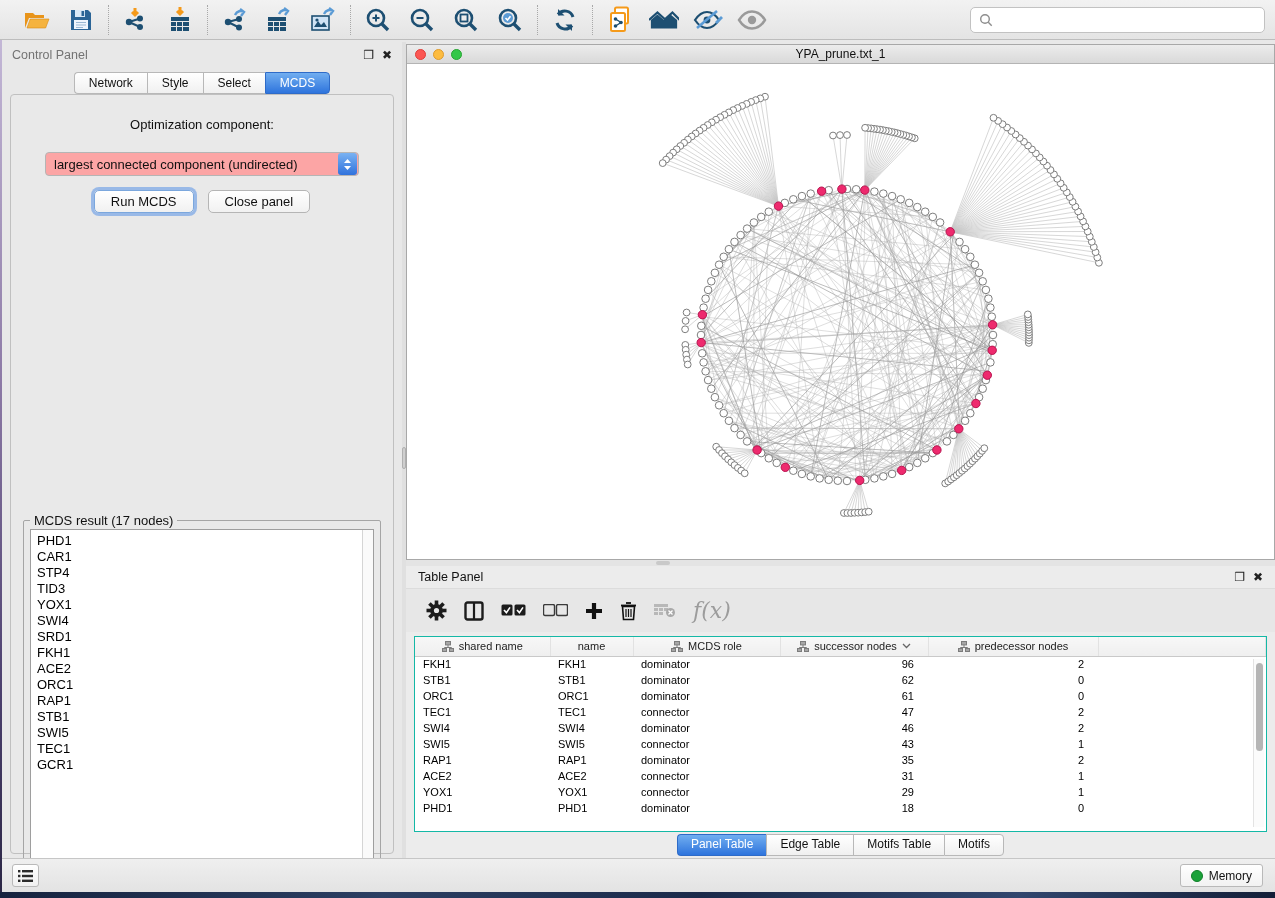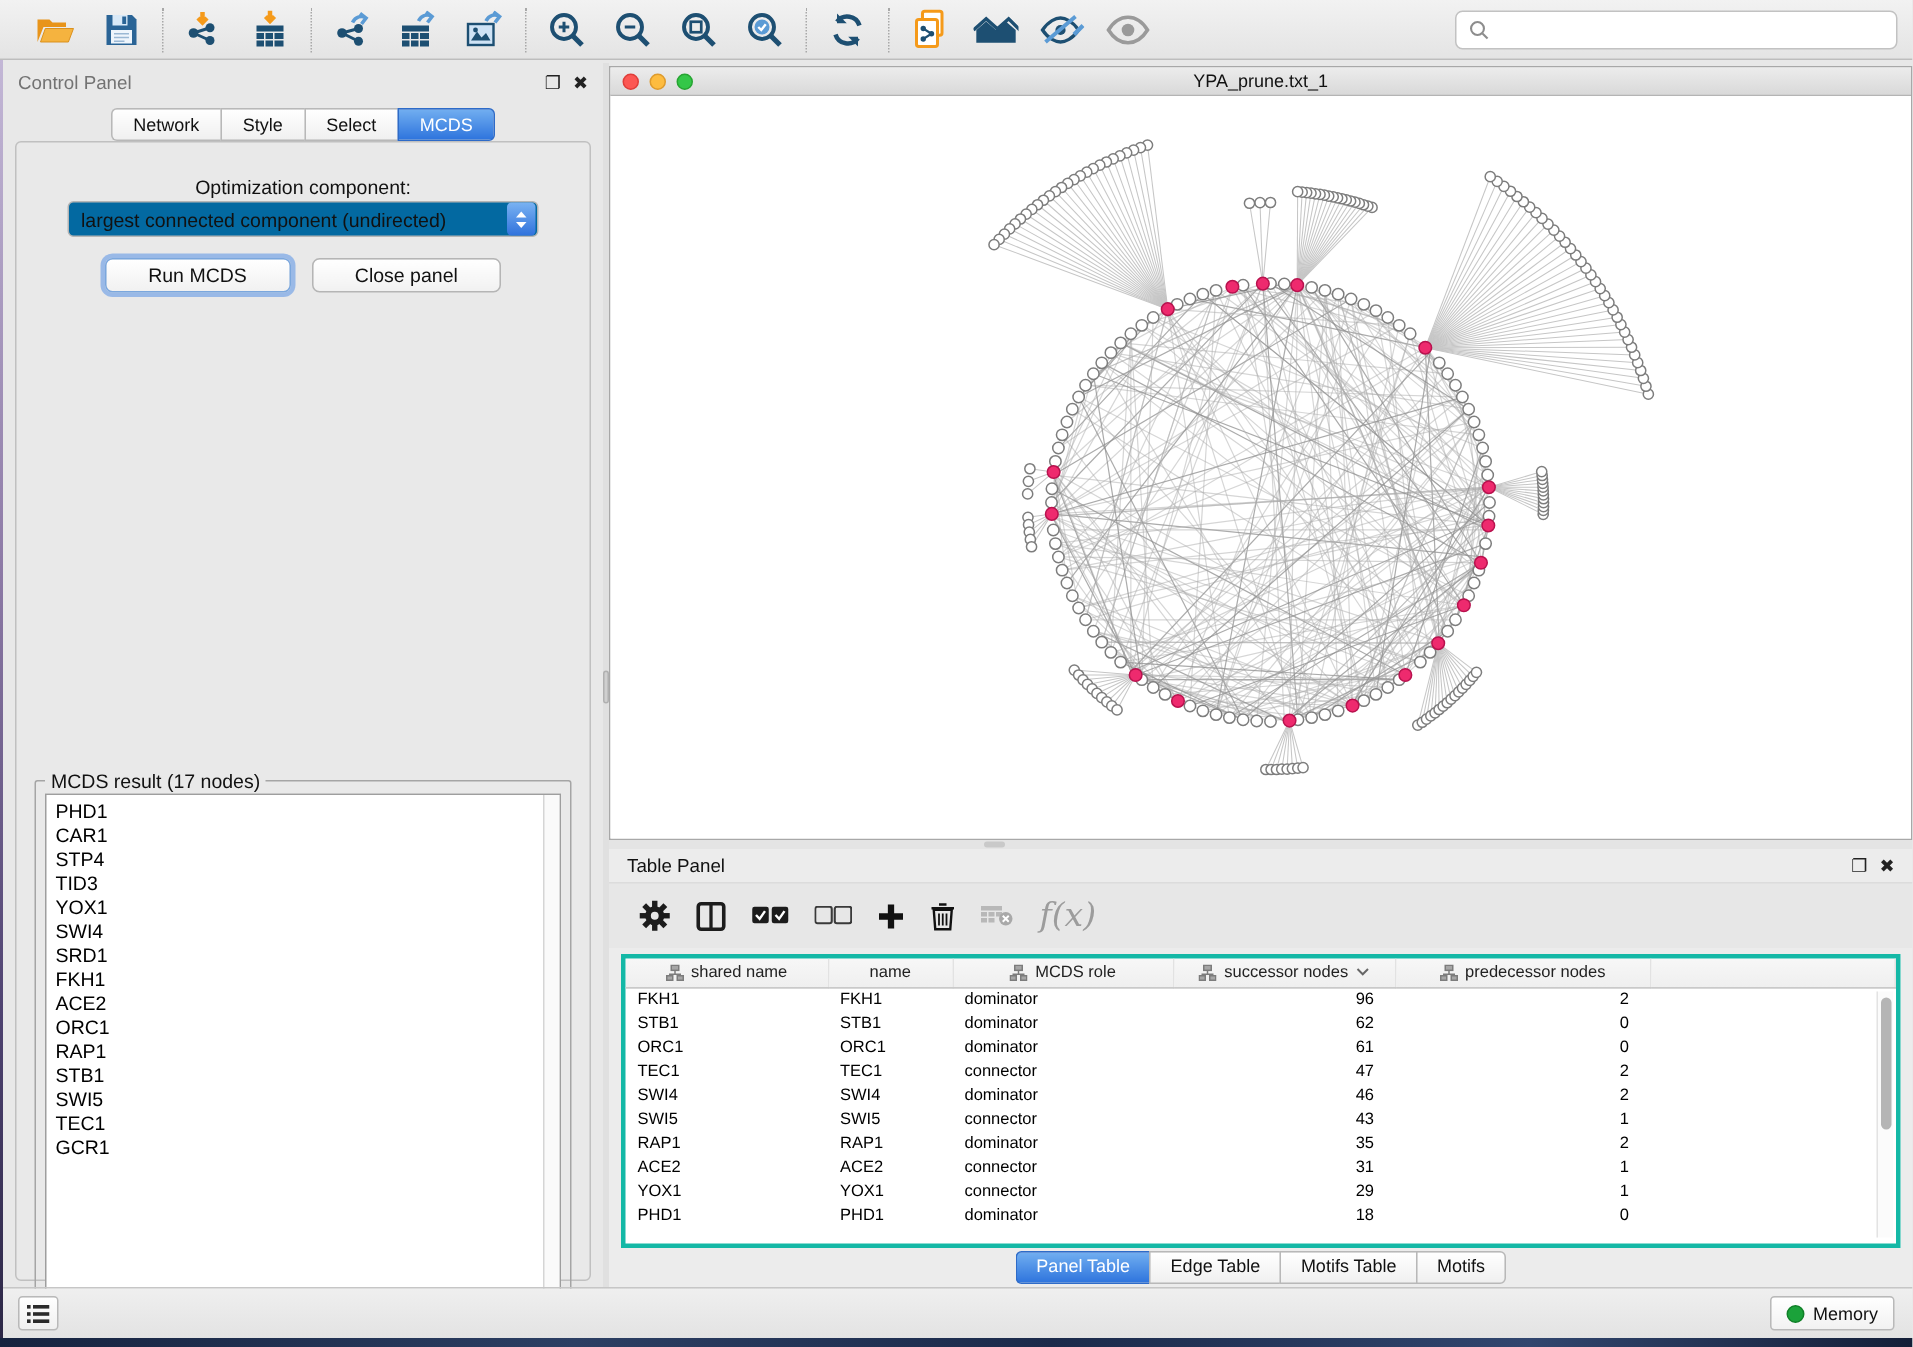--- a/index.html
+++ b/index.html
@@ -32,29 +32,29 @@
   .cp-tabs { display:flex; justify-content:center; margin-top:4px; position:relative; z-index:2; }
   .seg { display:flex; }
   .seg .tab { font-size:12px; padding:3px 14px; background:linear-gradient(#ffffff,#f0f0f0);
     border:1px solid #b8b8b8; border-right:none; color:#111; cursor:pointer; }
   .seg .tab:first-child { border-radius:4px 0 0 4px; }
   .seg .tab:last-child { border-right:1px solid #b8b8b8; border-radius:0 4px 4px 0; }
   .seg .tab.active { background:linear-gradient(#71aef0,#2e74dd); color:#fff; border-color:#2e6bc8; }
   .cp-body { position:absolute; left:8px; right:8px; top:52px; bottom:4px;
     background:#e9e9e9; border:1px solid #c0c0c0; border-radius:4px; }
   .opt-label { text-align:center; font-size:13px; color:#111; margin-top:22px; }
-  .opt-select { margin:2px auto 0; width:314px; height:24px; background:#0369a1; border:1px solid #b5b5b5;
+  .opt-select { margin:20px auto 0; width:314px; height:24px; background:#fca5a5; border:1px solid #b5b5b5;
     border-radius:4px; display:flex; align-items:center; cursor:pointer; }
   .opt-select .val { flex:1; font-size:13px; padding:0 8px; color:#111; white-space:nowrap; }
   .spinner { width:19px; height:22px; margin-right:1px; border-radius:3px;
     background:linear-gradient(#79b2f2,#3072dc); display:flex; flex-direction:column;
     align-items:center; justify-content:center; gap:1px; }
   .spinner svg { display:block; }
   .cp-buttons { display:flex; justify-content:center; gap:14px; margin-top:14px; }
-  .btn { font-size:13px; padding:3px 28px; background:linear-gradient(#ffffff,#f1f1f1);
+  .btn { font-size:13px; padding:3px 16px; background:linear-gradient(#ffffff,#f1f1f1);
     border:1px solid #b5b5b5; border-radius:5px; color:#111; cursor:pointer; }
   .btn.focused { box-shadow:0 0 0 3px rgba(110,160,230,.65); border-color:#7ba7dd; }
 
   .groupbox { position:absolute; left:12px; right:12px; top:425px; height:372px;
     border:1px solid #a5a5a5; border-radius:2px; }
   .groupbox .legend { position:absolute; top:-8px; left:6px; background:#e9e9e9;
     padding:0 4px; font-size:13px; color:#111; }
   .result-list { position:absolute; inset:8px 6px 6px 6px; background:#fff; border:1px solid #9e9e9e; overflow:hidden; }
   .result-scroll { position:absolute; top:0; bottom:0; right:0; width:11px; background:#fafafa; border-left:1px solid #d5d5d5; }
   .result-items { padding:3px 0 0 6px; font-size:13px; color:#000; line-height:16px; }
@@ -80,21 +80,21 @@
   .nw-canvas { position:absolute; left:0; right:0; top:19px; bottom:0; background:#fff; overflow:hidden; }
 
   
   .table-panel { position:absolute; left:406px; top:566px; width:869px; height:292px; background:#ececec; }
   .tp-header { height:22px; display:flex; align-items:center; padding:0 12px; }
   .tp-title { font-size:12.5px; color:#111; }
   .tp-toolbar { height:44px; display:flex; align-items:center; gap:17px; padding:0 20px;
     background:#e7e7e7; border-top:1px solid #dcdcdc; }
   .tico { display:flex; align-items:center; justify-content:center; cursor:pointer; }
   .fx { font-family:"DejaVu Serif", serif; font-style:italic; font-size:22px; color:#9c9c9c; }
-  .tp-table { position:absolute; left:8px; right:8px; top:70px; bottom:26px; background:#fff; border:3px solid #14b8a6; overflow:hidden; }
+  .tp-table { position:absolute; left:8px; right:8px; top:70px; bottom:26px; background:#fff; border:1px solid #14b8a6; overflow:hidden; }
   table.grid { border-collapse:collapse; table-layout:fixed; width:100%; }
   .grid th { height:19px; background:linear-gradient(#f7f7f7,#efefef); border-bottom:1px solid #c9c9c9;
     border-right:1px solid #e2e2e2; font-weight:normal; font-size:11px; color:#222; padding:0 4px; white-space:nowrap; overflow:hidden; }
   .grid th .hwrap { display:flex; align-items:center; justify-content:center; gap:5px; }
   .grid td { height:16px; font-size:11px; color:#000; padding:0 8px; white-space:nowrap; overflow:hidden; }
   .grid td.num { text-align:right; padding-right:14px; }
   .tp-vscroll { position:absolute; right:2px; top:22px; bottom:4px; width:11px; background:#fbfbfb; border-left:1px solid #e3e3e3; }
   .tp-vscroll .thumb { position:absolute; left:1.5px; width:7px; top:4px; height:88px; background:#b5b5b5; border-radius:4px; }
   .tp-tabs { position:absolute; left:0; right:0; bottom:2px; height:22px; display:flex; justify-content:center; }
   .tp-tabs .seg .tab { padding:2px 13px; }

